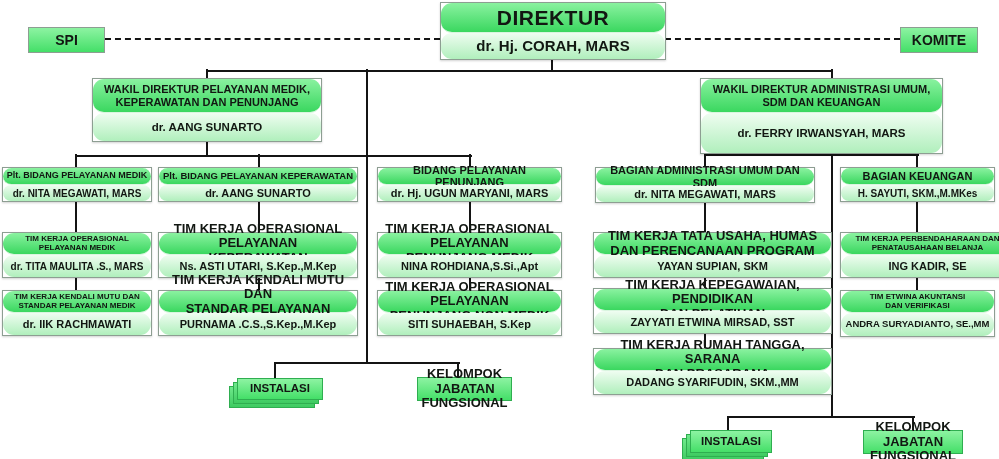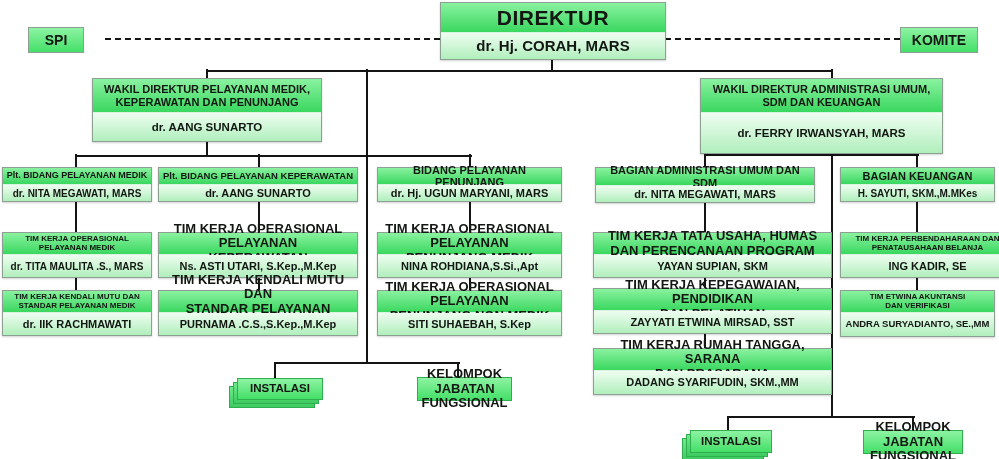--- a/index.html
+++ b/index.html
@@ -14,21 +14,21 @@
   .dashline{position:absolute;height:0;border-top:2px dashed #141414;}
   
   .box{
     position:absolute;box-sizing:border-box;border:1px solid #8d9e92;
     display:flex;flex-direction:column;text-align:center;
     box-shadow:0 1px 2px rgba(0,0,0,.18);
   }
   .sec{
     display:flex;align-items:center;justify-content:center;
     font-weight:bold;color:#121712;line-height:1.1;white-space:pre-line;
-    padding:0 2px;box-sizing:border-box;
+    padding:0 2px;box-sizing:border-box;border-radius:11px;
   }
   .sec.title{background:linear-gradient(180deg,#8af2a0 0%,#3ad75f 100%);border-bottom:1px solid #d9f5df;}
   .sec.name{background:linear-gradient(180deg,#effdf1 0%,#b0efbc 100%);}
   
   .leaf{
     position:absolute;box-sizing:border-box;border:1px solid #2fae50;
     background:linear-gradient(180deg,#8df3a2 0%,#44df68 100%);
     display:flex;align-items:center;justify-content:center;
     font-weight:bold;color:#121712;text-align:center;line-height:1.15;white-space:pre-line;
   }
@@ -84,21 +84,21 @@
   <div class="vline" style="left:704px;top:276px;height:14px"></div>
   <div class="vline" style="left:704px;top:332px;height:18px"></div>
   <div class="vline" style="left:916px;top:200px;height:34px"></div>
   <div class="vline" style="left:916px;top:276px;height:16px"></div>
 
   <div class="vline" style="left:274px;top:362px;height:18px"></div>
   <div class="vline" style="left:457px;top:362px;height:17px"></div>
   <div class="vline" style="left:727px;top:416px;height:16px"></div>
   <div class="vline" style="left:912px;top:416px;height:16px"></div>
 
-  <div class="leaf gray-border fs14" style="left:28px;top:27px;width:56px;height:26px">SPI</div>
+  <div class="leaf gray-border fs14" style="left:28px;top:27px;width:77px;height:26px">SPI</div>
 
   <div class="box" style="left:440px;top:2px;width:226px;height:58px">
     <div class="sec title fs21" style="height:30px">DIREKTUR</div>
     <div class="sec name fs15" style="flex:1">dr. Hj. CORAH, MARS</div>
   </div>
 
   <div class="leaf gray-border fs14" style="left:900px;top:27px;width:78px;height:26px">KOMITE</div>
 
   <div class="box" style="left:92px;top:78px;width:230px;height:64px">
     <div class="sec title fs11" style="height:34px">WAKIL DIREKTUR PELAYANAN MEDIK,

